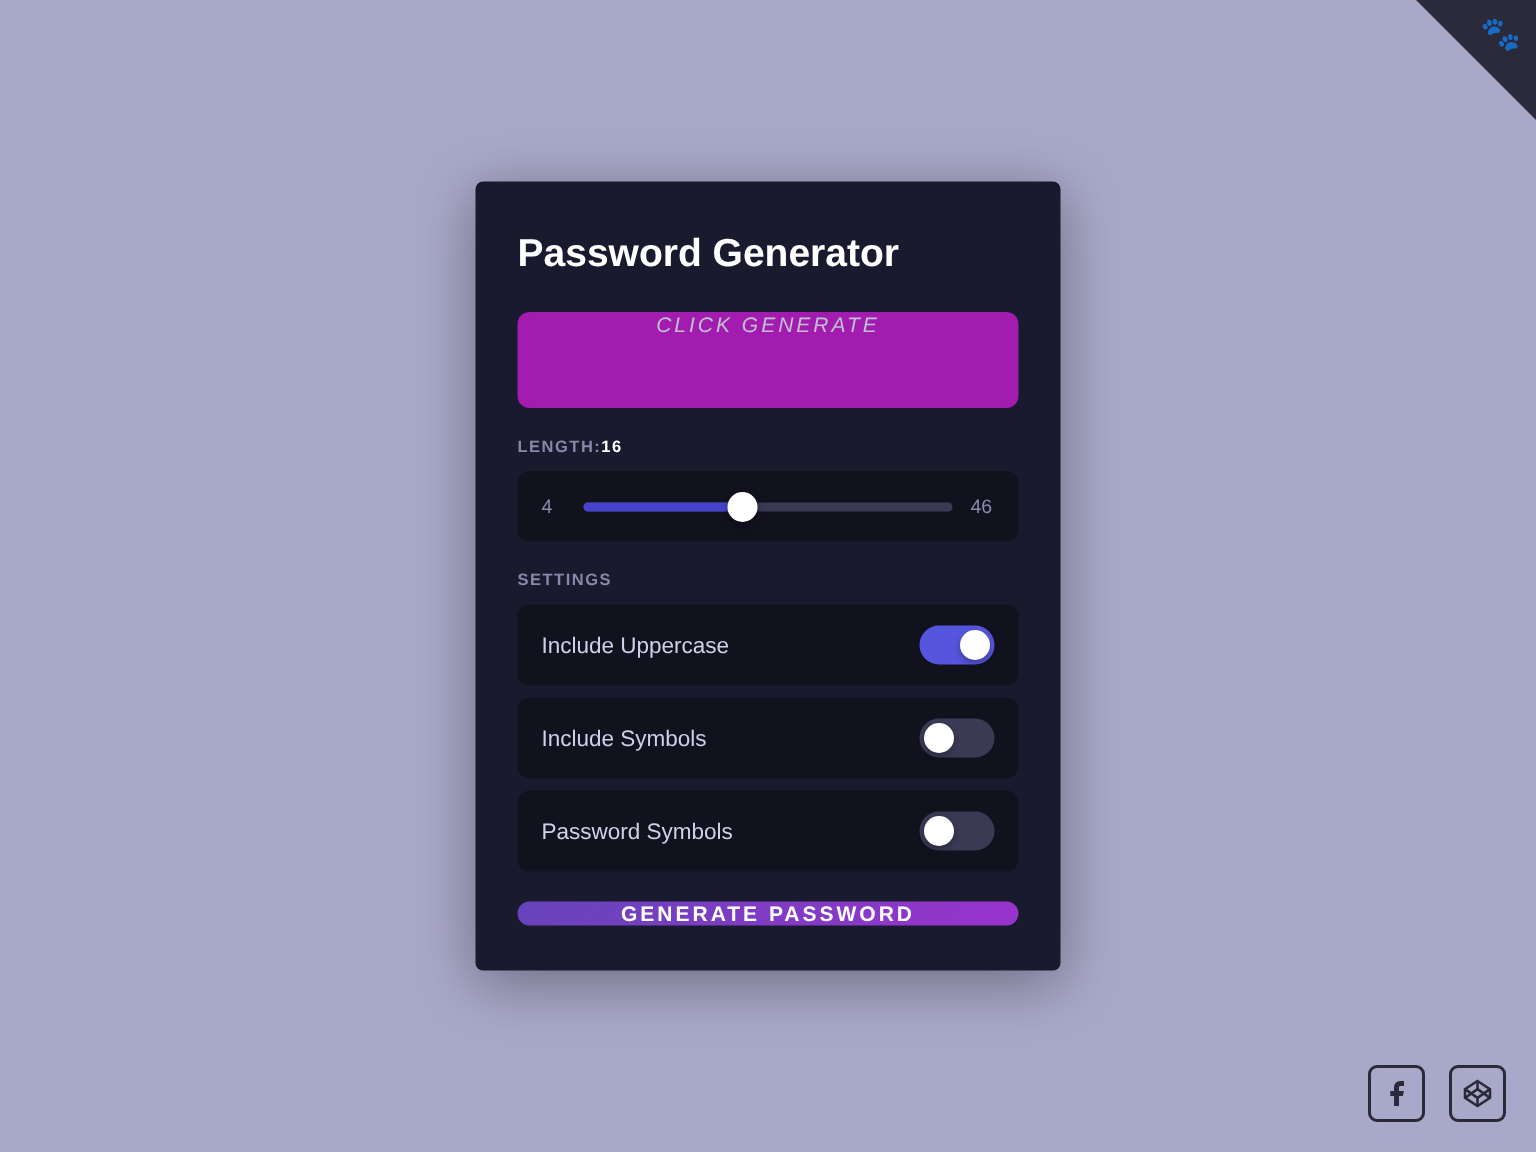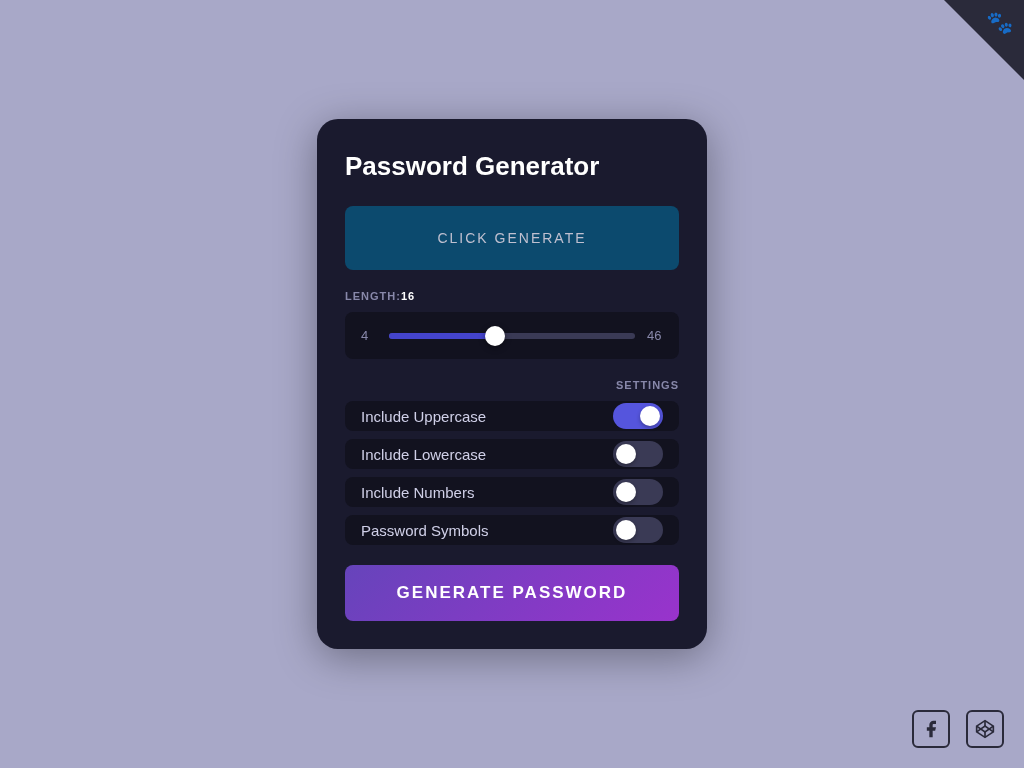--- a/index.html
+++ b/index.html
@@ -57,42 +57,43 @@
       align-items: center;
       justify-content: center;
       color: #2a2a3a;
       font-size: 20px;
       cursor: pointer;
     }
 
     
     .card {
       background: #1a1a2e;
-      border-radius: 21px;
+      border-radius: 5px;
       padding: 32px 28px 28px 28px;
       width: 390px;
       box-shadow: 0 8px 40px rgba(0,0,0,0.35);
     }
 
     .card-title {
       color: #ffffff;
       font-size: 26px;
       font-weight: 600;
       margin-bottom: 24px;
     }
 
     
     .password-display {
-      background: #0c4a6e;
+      background: #a21caf;
       border-radius: 8px;
       height: 64px;
       display: flex;
-      align-items: center;
+      align-items: flex-start;
       justify-content: center;
       margin-bottom: 20px;
+      font-style: italic;
     }
 
     .password-text {
       color: #c0c0d0;
       font-size: 14px;
       font-weight: 500;
       letter-spacing: 2px;
       text-transform: uppercase;
     }
 
@@ -178,27 +179,26 @@
     }
 
     
     .settings-label {
       color: #8888aa;
       font-size: 11px;
       font-weight: 700;
       letter-spacing: 1px;
       text-transform: uppercase;
       margin-bottom: 10px;
-      text-align: right;
     }
 
     .toggle-row {
       background: #12121f;
       border-radius: 8px;
-      padding: 2px 16px;
+      padding: 14px 16px;
       display: flex;
       align-items: center;
       justify-content: space-between;
       margin-bottom: 8px;
     }
 
     .toggle-label {
       color: #d0d0e8;
       font-size: 15px;
     }
@@ -236,26 +236,25 @@
       left: 27px;
     }
 
     .toggle-switch.off .toggle-knob {
       left: 3px;
     }
 
     
     .generate-btn {
       width: 100%;
-      padding: 18px;
       background: linear-gradient(135deg, #6644bb, #9933cc);
       border: none;
       border-radius: 8px;
       color: #ffffff;
-      font-size: 17px;
+      font-size: 14px;
       font-weight: 700;
       letter-spacing: 2px;
       text-transform: uppercase;
       cursor: pointer;
       margin-top: 12px;
       text-align: center;
     }
   </style>
 </head>
 <body>
@@ -295,29 +294,23 @@
   <div class="settings-section">
     <div class="settings-label">SETTINGS</div>
 
     <div class="toggle-row">
       <span class="toggle-label">Include Uppercase</span>
       <div class="toggle-switch on">
         <div class="toggle-knob"></div>
       </div>
     </div>
 
+
     <div class="toggle-row">
-      <span class="toggle-label">Include Lowercase</span>
-      <div class="toggle-switch off">
-        <div class="toggle-knob"></div>
-      </div>
-    </div>
-
-    <div class="toggle-row">
-      <span class="toggle-label">Include Numbers</span>
+      <span class="toggle-label">Include Symbols</span>
       <div class="toggle-switch off">
         <div class="toggle-knob"></div>
       </div>
     </div>
 
     <div class="toggle-row">
       <span class="toggle-label">Password Symbols</span>
       <div class="toggle-switch off">
         <div class="toggle-knob"></div>
       </div>

